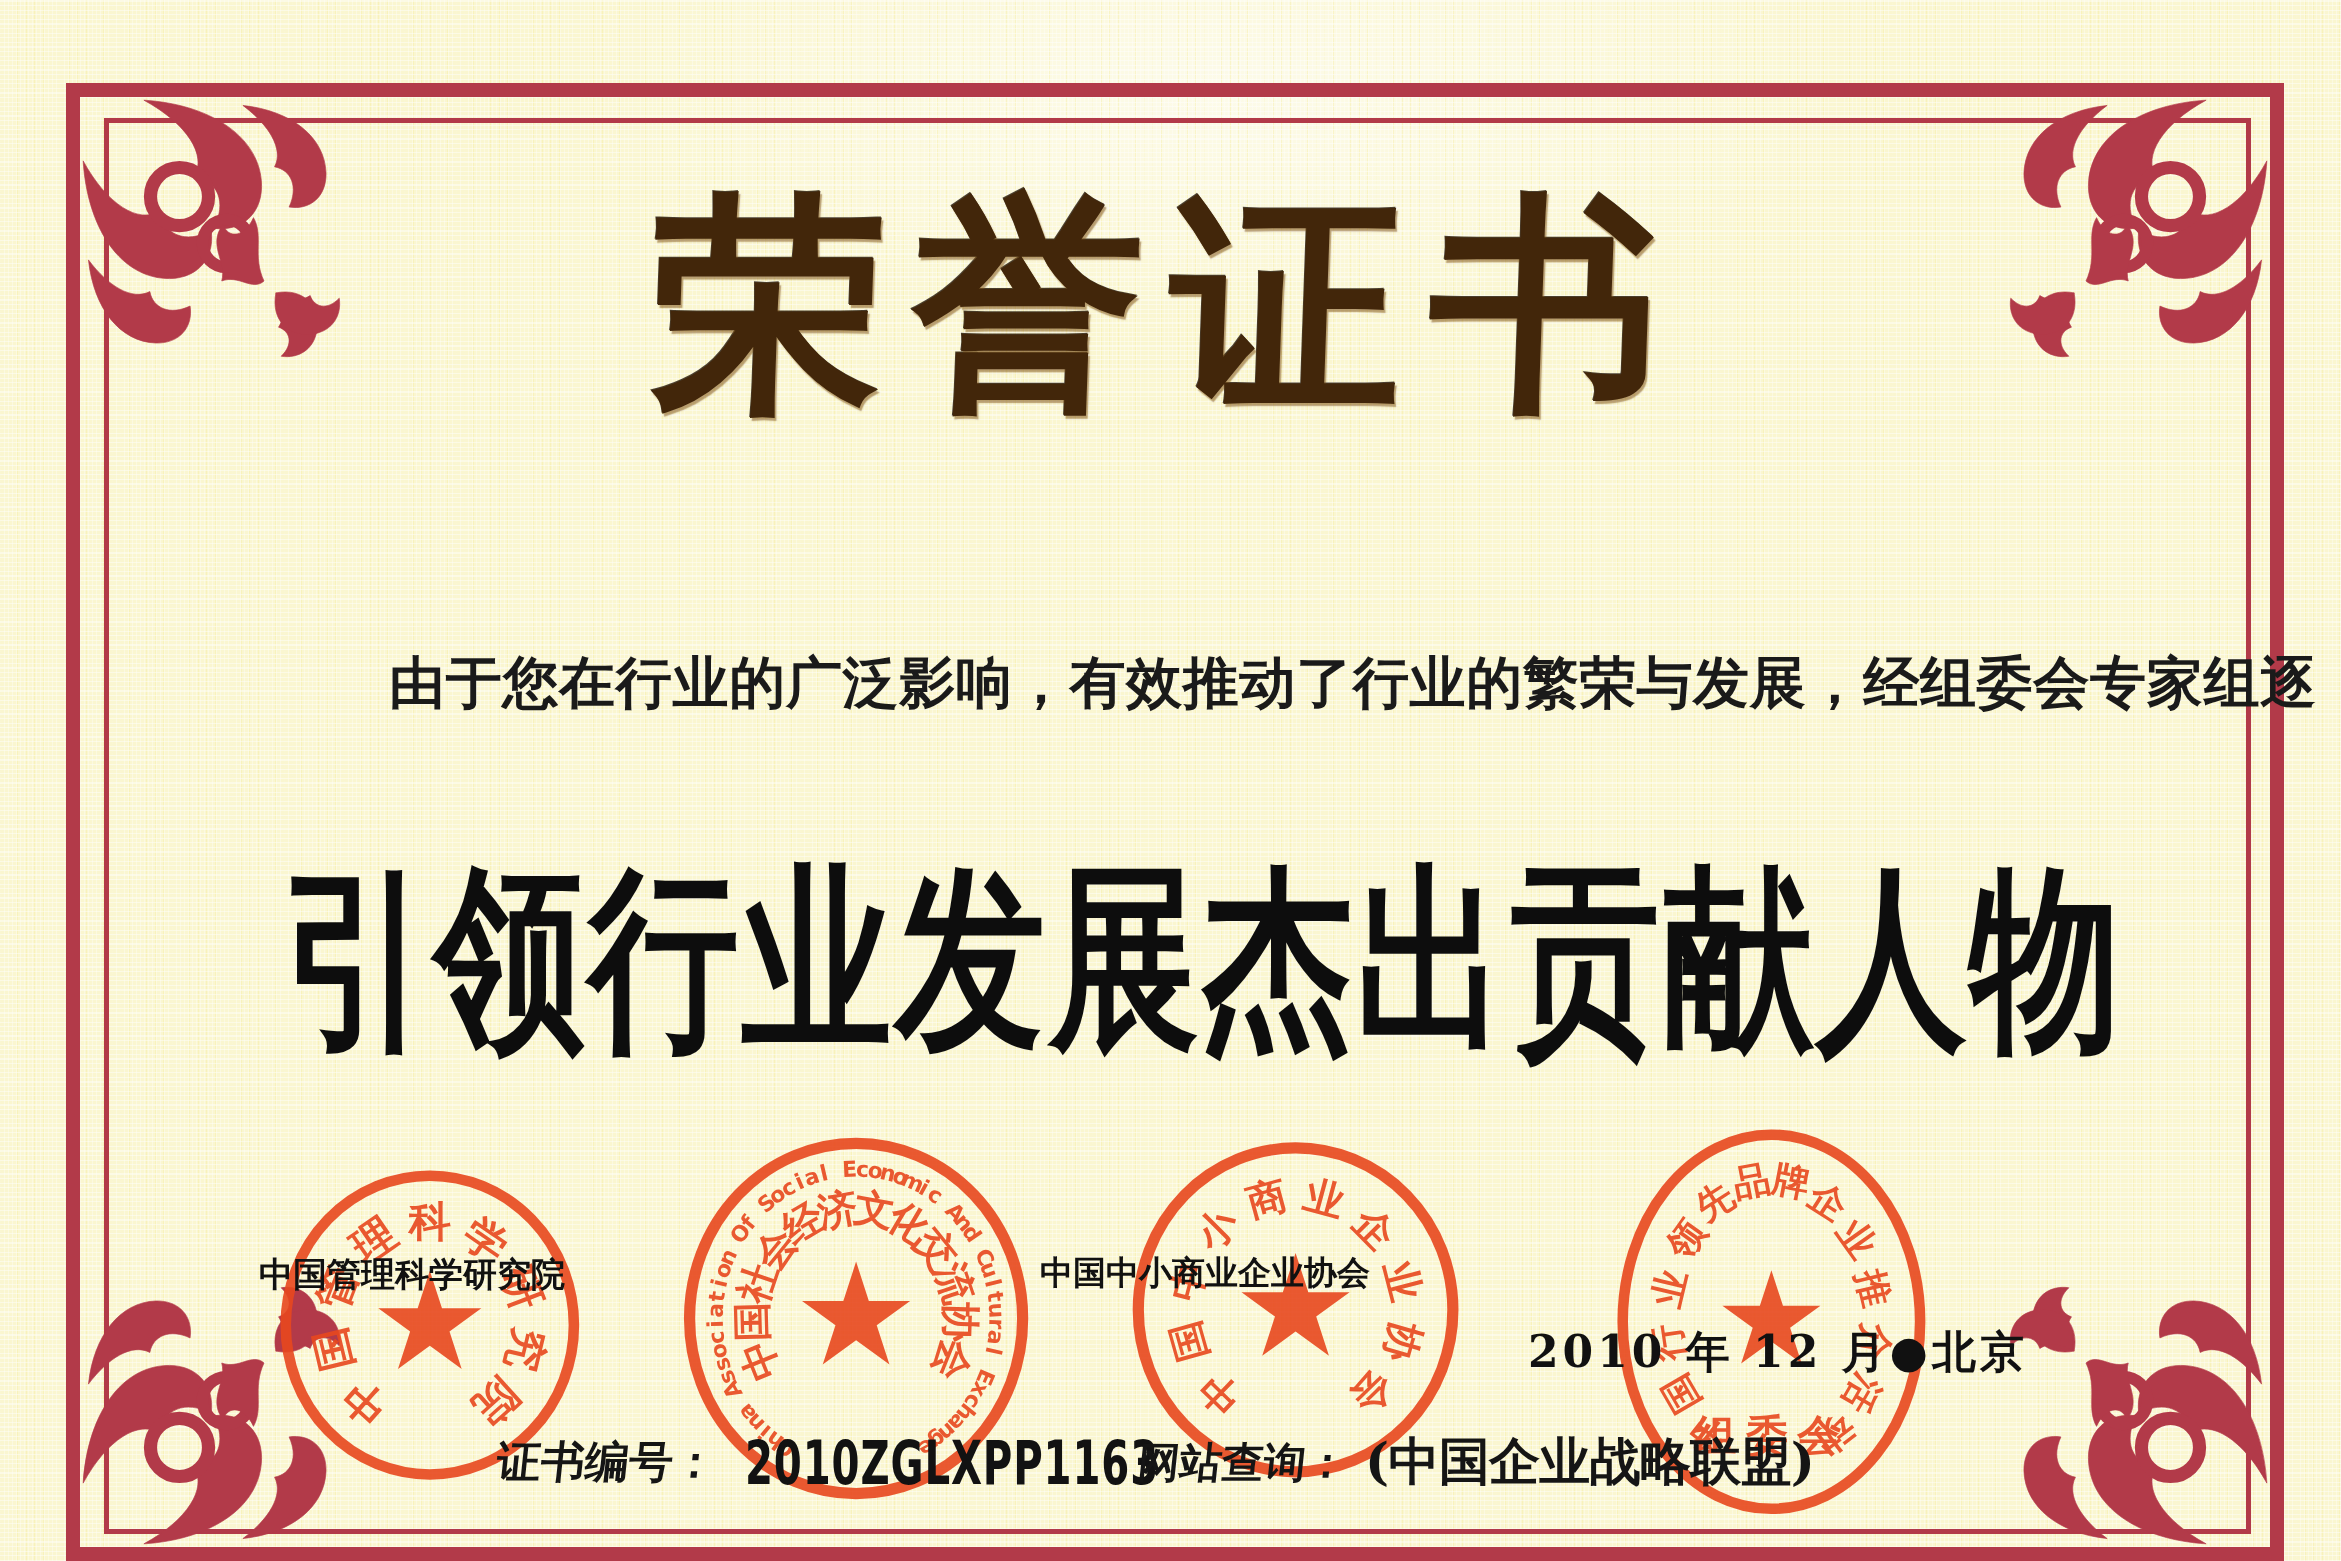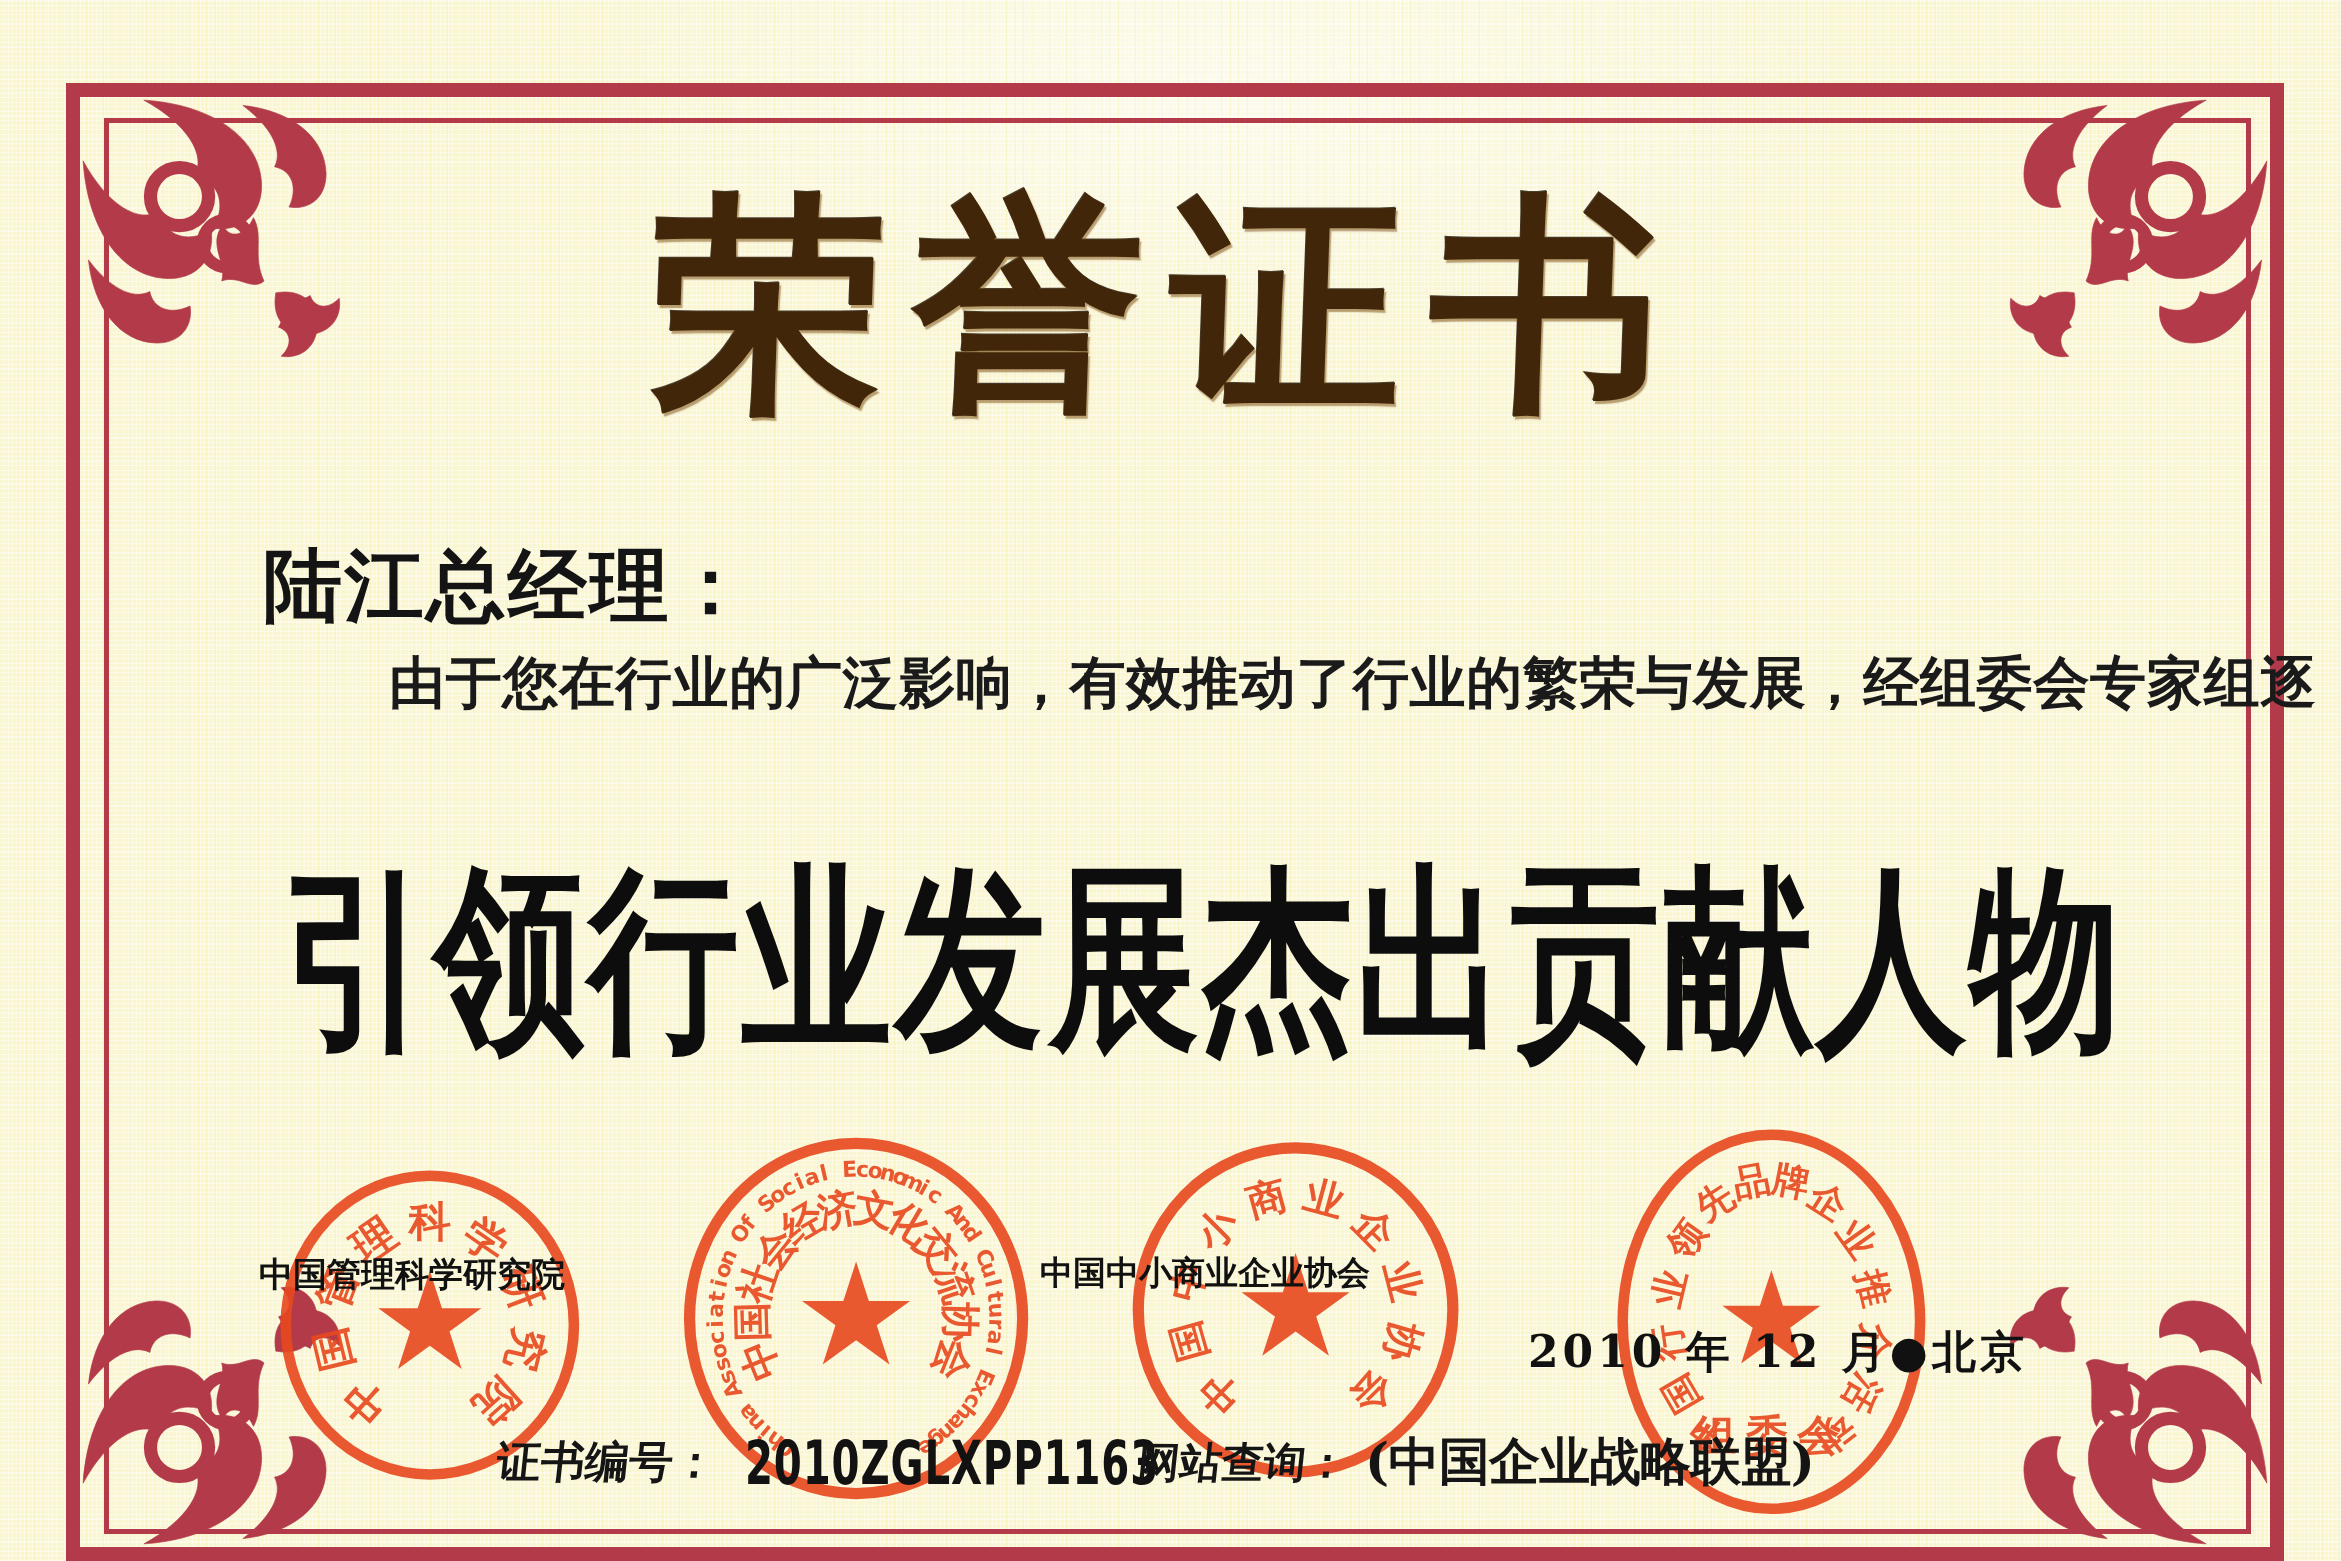--- a/index.html
+++ b/index.html
@@ -274,21 +274,20 @@
         <text x="2833.6" y="1949.4" font-size="56" fill="#e8481e" font-weight="bold" text-anchor="middle" dominant-baseline="central" transform="rotate(76.5 2833.6 1949.4)">推</text>
         <text x="2836.3" y="2031.2" font-size="56" fill="#e8481e" font-weight="bold" text-anchor="middle" dominant-baseline="central" transform="rotate(98.3 2836.3 2031.2)">介</text>
         <text x="2816.6" y="2108.5" font-size="56" fill="#e8481e" font-weight="bold" text-anchor="middle" dominant-baseline="central" transform="rotate(120.2 2816.6 2108.5)">活</text>
         <text x="2777.3" y="2170.2" font-size="56" fill="#e8481e" font-weight="bold" text-anchor="middle" dominant-baseline="central" transform="rotate(142.0 2777.3 2170.2)">动</text>
         <text x="2680" y="2172" font-size="64" fill="#e8481e" font-weight="bold" text-anchor="middle" dominant-baseline="central" letter-spacing="14">组委会</text>
       </g>
     </svg>
 
   <div class="title">荣誉证书</div>
 
-  <div class="recipient">陆江总经理：</div>
   <div class="body-line1">由于您在行业的广泛影响，有效推动了行业的繁荣与发展，经组委会专家组逐</div>
 
   <div class="award">引领行业发展杰出贡献人物</div>
 
   <div class="org-label org-1">中国管理科学研究院</div>
   <div class="org-label org-3">中国中小商业企业协会</div>
   <div class="issue-date">2010 年 12 月●北京</div>
 
   <div class="certno-row">
     <span class="certno-label">证书编号：</span>

